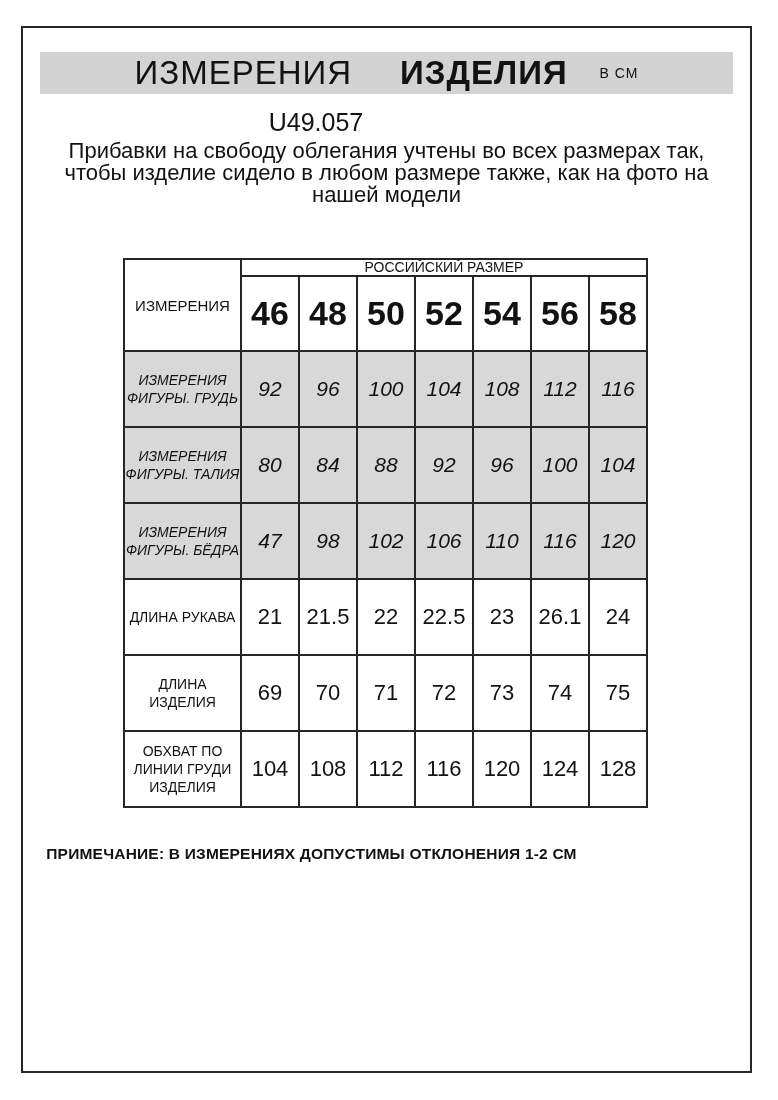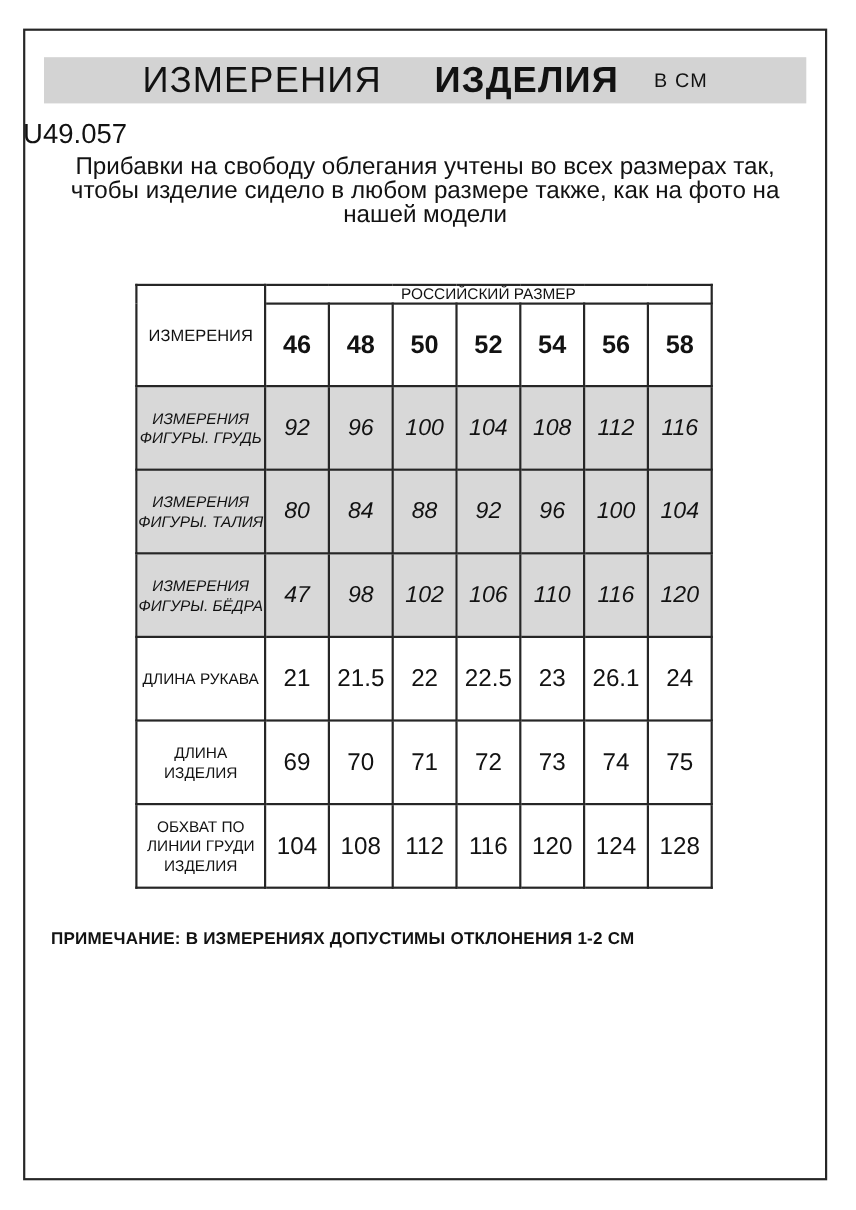--- a/index.html
+++ b/index.html
@@ -27,26 +27,26 @@
 
   .band {
     position: absolute;
     left: 40px; top: 52px; width: 693px; height: 42px;
     background: var(--band-bg);
     display: flex; align-items: center; justify-content: center;
     white-space: nowrap;
   }
   .band .w1 { font-size: 33px; font-weight: 400; letter-spacing: 1px; }
   .band .w2 { font-size: 33px; font-weight: 700; letter-spacing: 1px; margin-left: 48px; }
-  .band .w3 { font-size: 18px; font-weight: 400; letter-spacing: 1px; margin-left: 32px; }
+  .band .w3 { font-size: 14px; font-weight: 400; letter-spacing: 1px; margin-left: 32px; }
 
   .article {
     position: absolute;
     left: 21px; top: 108px; width: 590px;
-    text-align: left;
+    text-align: center;
     font-size: 25px; font-weight: 400;
   }
 
   .desc {
     position: absolute;
     left: 21px; top: 140px; width: 731px;
     text-align: center;
     font-size: 22px; line-height: 22px; font-weight: 400;
   }
 
@@ -60,21 +60,21 @@
   table.size-table td {
     border: 2px solid var(--border-c);
     text-align: center;
     vertical-align: middle;
     padding: 0;
     overflow: hidden;
   }
   table.size-table col.c0 { width: 117px; }
   tr.group-row td.group { height: 15px; font-size: 14px; line-height: 15px; }
   td.corner { font-size: 15px; }
-  tr.sizes-row td { height: 75px; font-size: 23px; font-weight: 700; }
+  tr.sizes-row td { height: 75px; font-size: 34px; font-weight: 700; }
   tr.data-row td { height: 76px; }
   tr.data-row td.label { font-size: 14px; line-height: 18px; }
   tr.data-row td.val { font-size: 22px; }
   tr.data-row.shaded td { background: var(--shade-bg); font-style: italic; }
   tr.data-row.shaded td.val { font-size: 21px; font-style: italic; }
 
   .note {
     position: absolute;
     left: 21px; top: 845px; width: 581px;
     text-align: center;

